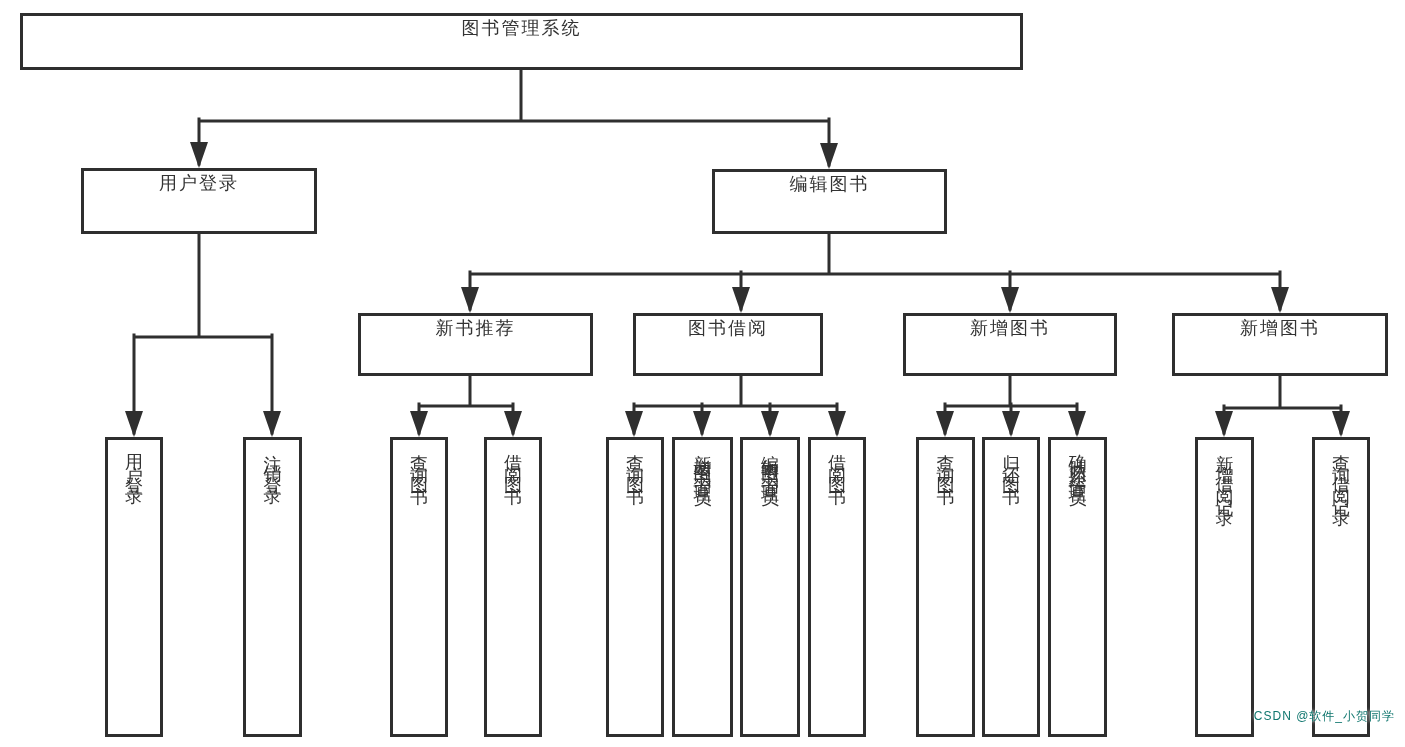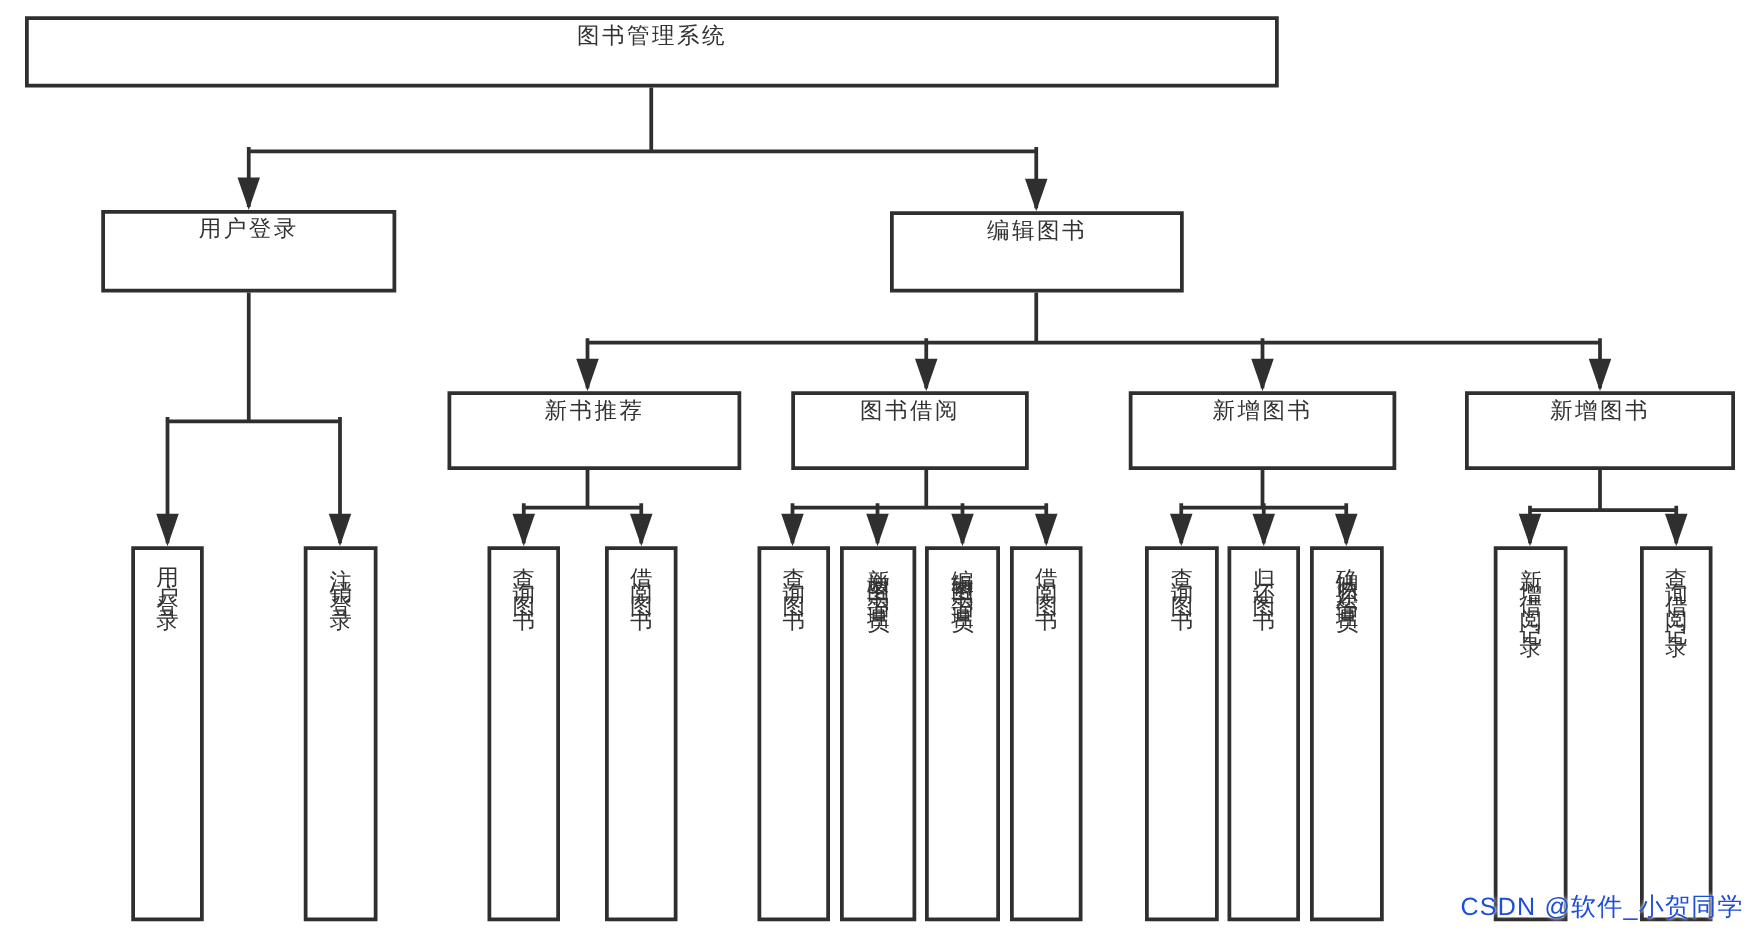--- a/index.html
+++ b/index.html
@@ -24,23 +24,23 @@
     display:flex; justify-content:center;
     color:#333333; font-size:18px; font-weight:500;
     letter-spacing:2px;
   }
   .node .vtext {
     writing-mode:vertical-rl; text-orientation:mixed;
     letter-spacing:11px; line-height:1;
   }
   .node .vtext.long { letter-spacing:5px; }
   .watermark {
-    position:absolute; right:10px; bottom:8px;
-    font-size:20px; letter-spacing:1px;
-    color:#1d4ed8;
+    position:absolute; right:10px; bottom:22px;
+    font-size:12px; letter-spacing:1px;
+    color:#0f766e;
     text-shadow:0 0 2px #ffffff, 0 0 4px #ffffff;
     z-index:5;
   }
 </style>
 </head>
 <body>
 
 <div class="canvas">
 
   <svg class="connectors" viewBox="0 0 1405 747" xmlns="http://www.w3.org/2000/svg">

